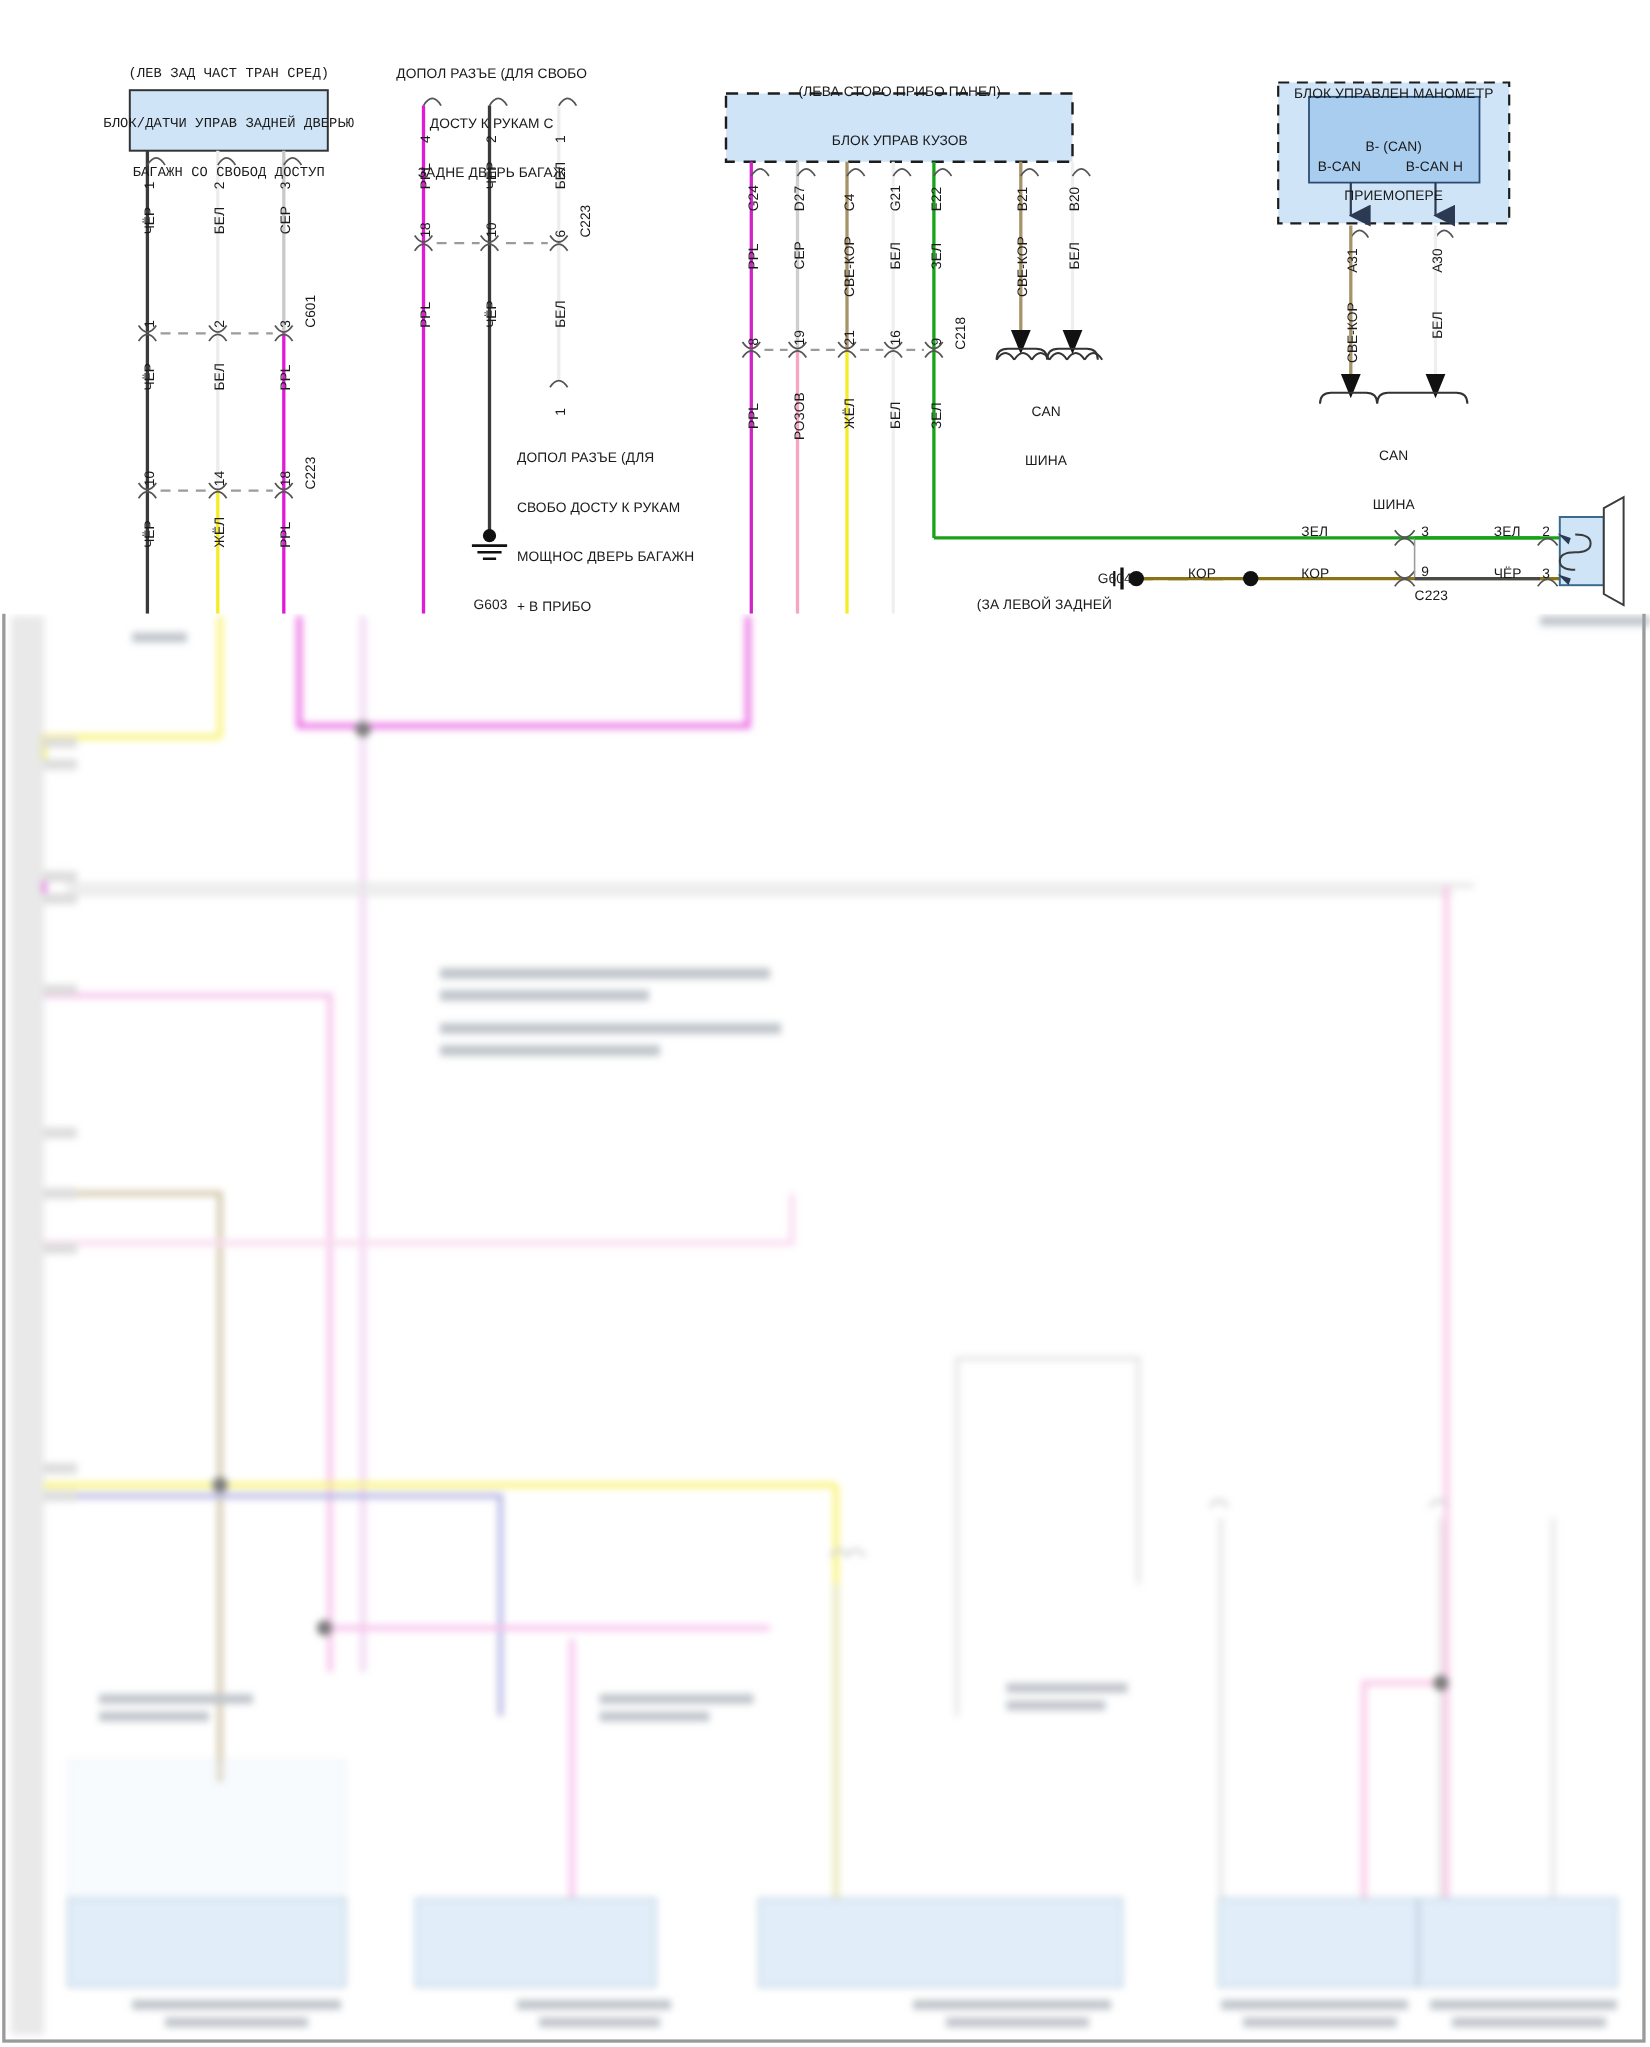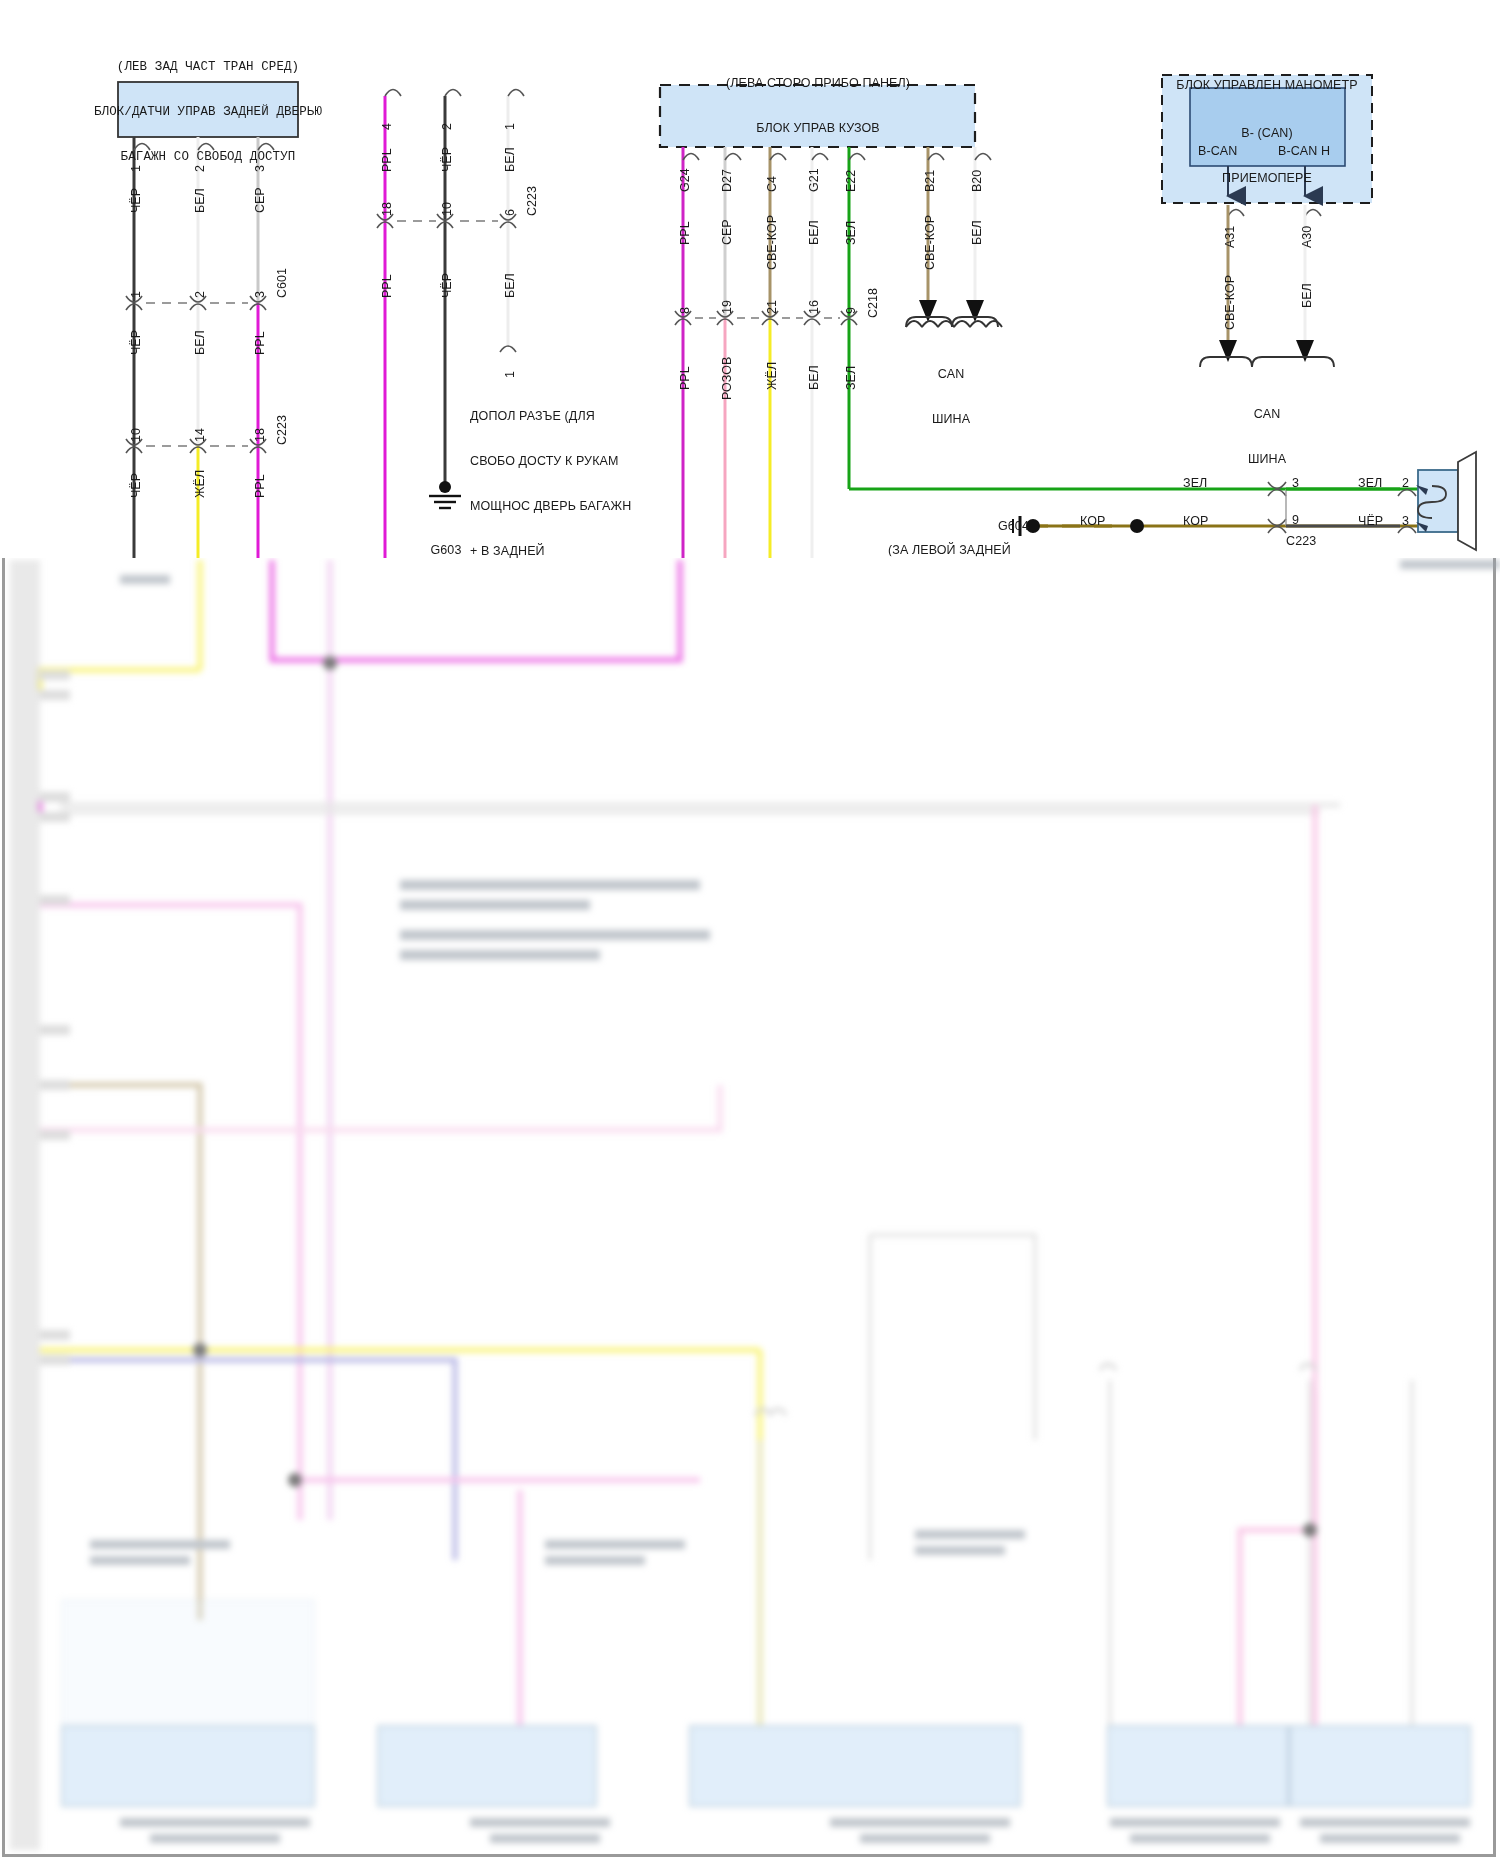--- a/index.html
+++ b/index.html
@@ -293,20 +293,25 @@
     
 
     
     <div class="txt ctr" style="left:208px;top:30px;width:330px;font-family:Liberation Mono, monospace;">
       <div>(ЛЕВ ЗАД ЧАСТ ТРАН СРЕД)</div>
       <div>БЛОК/ДАТЧИ УПРАВ ЗАДНЕЙ ДВЕРЬЮ</div>
       <div>БАГАЖН СО СВОБОД ДОСТУП</div>
     </div>
 
     
+    <div class="txt ctr" style="left:447px;top:30px;width:240px;">
+      <div>ДОПОЛ РАЗЪЕ (ДЛЯ СВОБО</div>
+      <div>ДОСТУ К РУКАМ С</div>
+      <div>ЗАДНЕ ДВЕРЬ БАГАЖ</div>
+    </div>
 
     
     <div class="txt ctr" style="left:818px;top:46px;width:340px;">
       <div>(ЛЕВА СТОРО ПРИБО ПАНЕЛ)</div>
       <div>БЛОК УПРАВ КУЗОВ</div>
     </div>
 
     
     <div class="txt ctr" style="left:1267px;top:96px;width:160px;">
       <div>B- (CAN)</div>
@@ -362,21 +367,21 @@
     <div class="vtxt" style="left:380px;top:298px;">PPL</div>
     <div class="vtxt" style="left:440px;top:298px;">ЧЁР</div>
     <div class="vtxt" style="left:503px;top:298px;">БЕЛ</div>
     <div class="vtxt" style="left:503px;top:378px;">1</div>
 
     
     <div class="txt" style="left:470px;top:379px;width:200px;">
       <div>ДОПОЛ РАЗЪЕ (ДЛЯ</div>
       <div>СВОБО ДОСТУ К РУКАМ</div>
       <div>МОЩНОС ДВЕРЬ БАГАЖН</div>
-      <div>+ В ЗАДНЕЙ</div>
+      <div>+ В ПРИБО</div>
     </div>
 
     
     <div class="txt ctr" style="left:446px;top:513px;width:220px;">
       <div>G603</div>
       
       
       
     </div>
 

